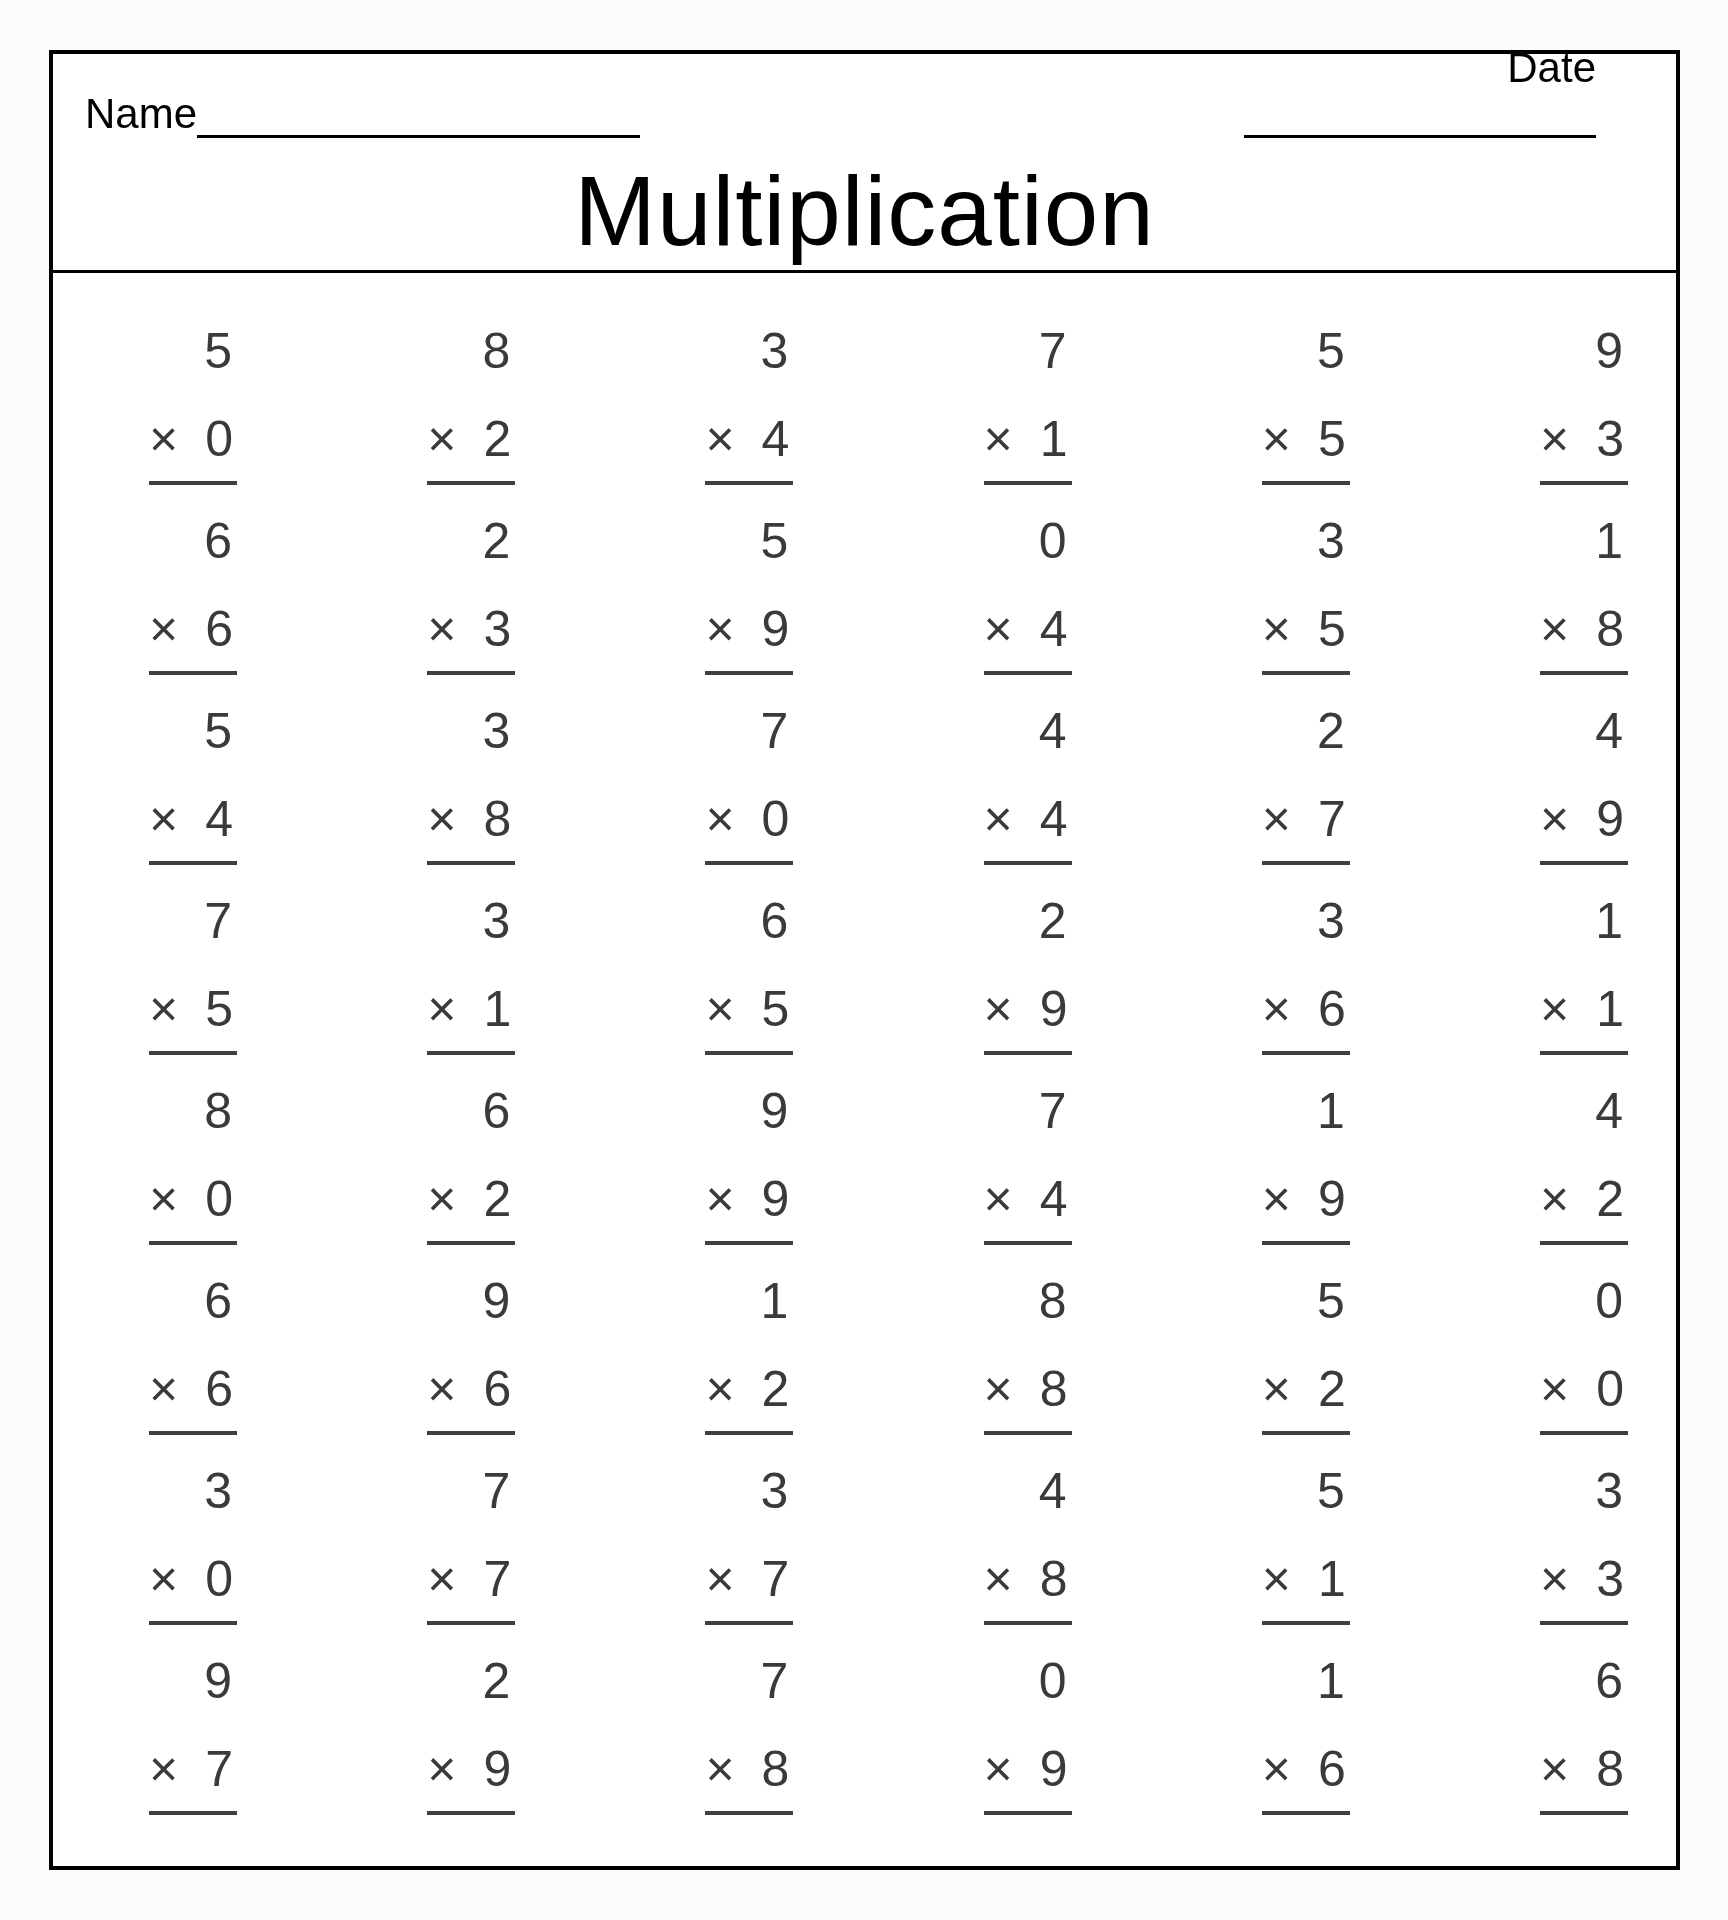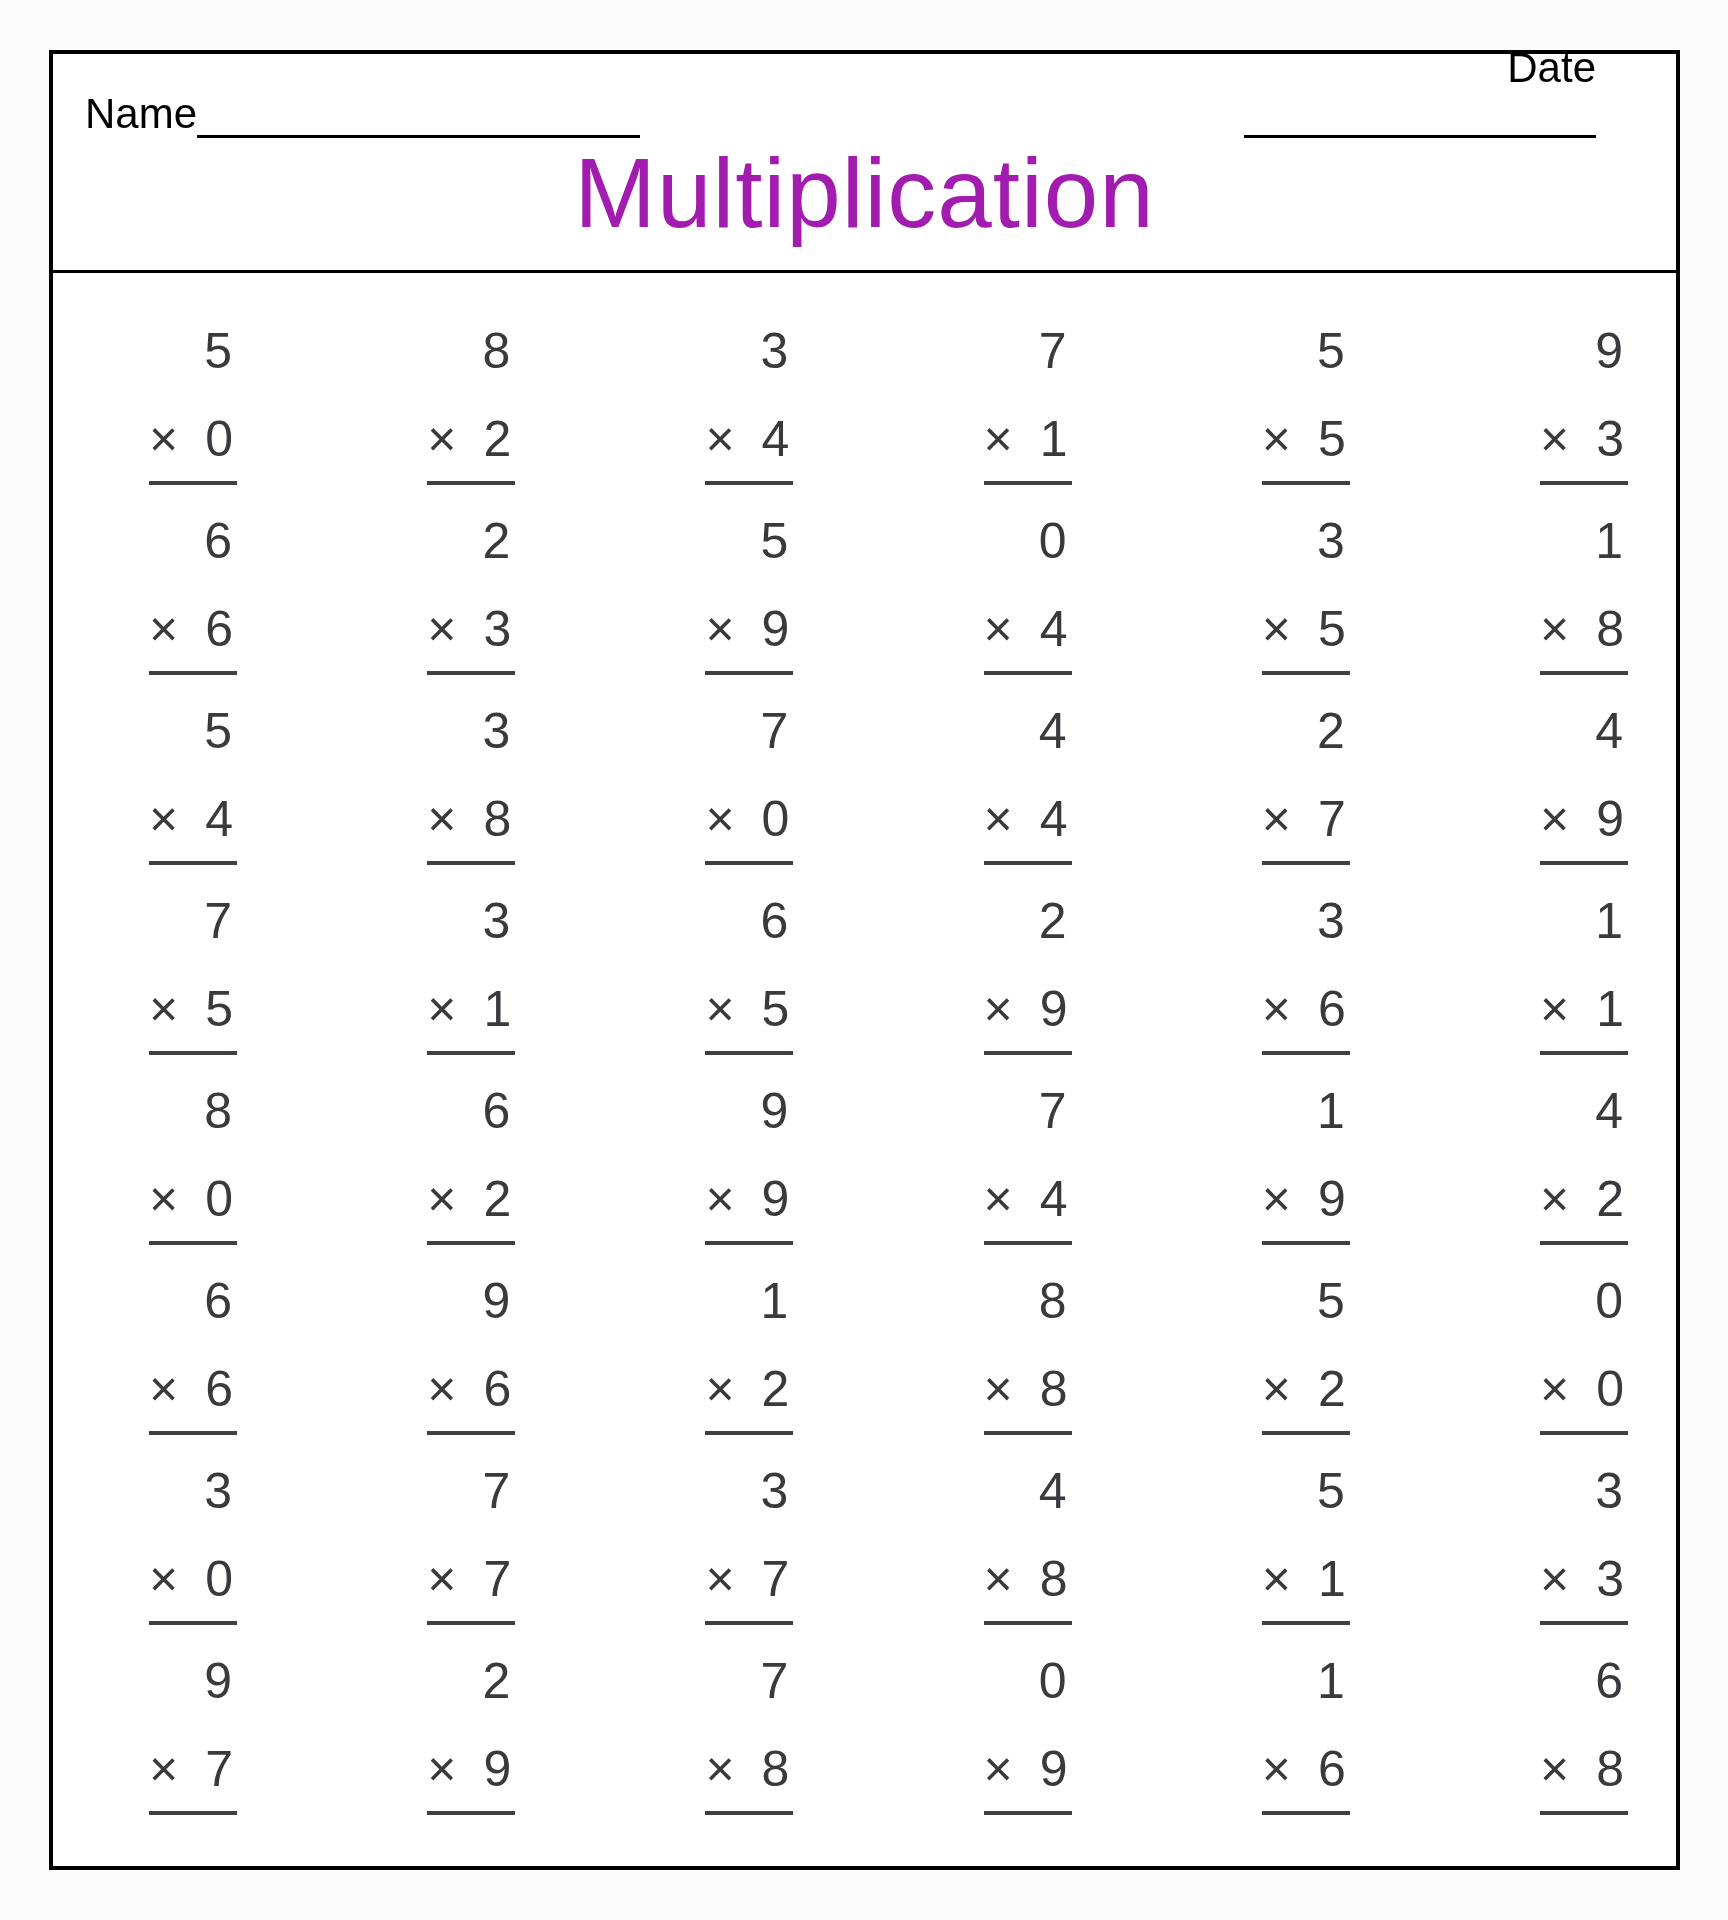--- a/index.html
+++ b/index.html
@@ -35,22 +35,23 @@
     border-bottom: 3px solid #000000;
     height: 46px;
   }
   .name-line { width: 443px; }
   .date-field { margin-left: auto; flex-direction: column; }
   .date-line { width: 352px; }
   .title {
     text-align: center;
     font-size: 98px;
     font-weight: 400;
-    color: #a21caf;
+    color: #000000;
     letter-spacing: 1px;
+    margin-top: 18px;
     line-height: 110px;
   }
   .grid {
     display: grid;
     grid-template-columns: repeat(6, 88px);
     grid-auto-rows: 190px;
     justify-content: space-between;
     padding: 50px 48px 0 96px;
   }
   .problem {

